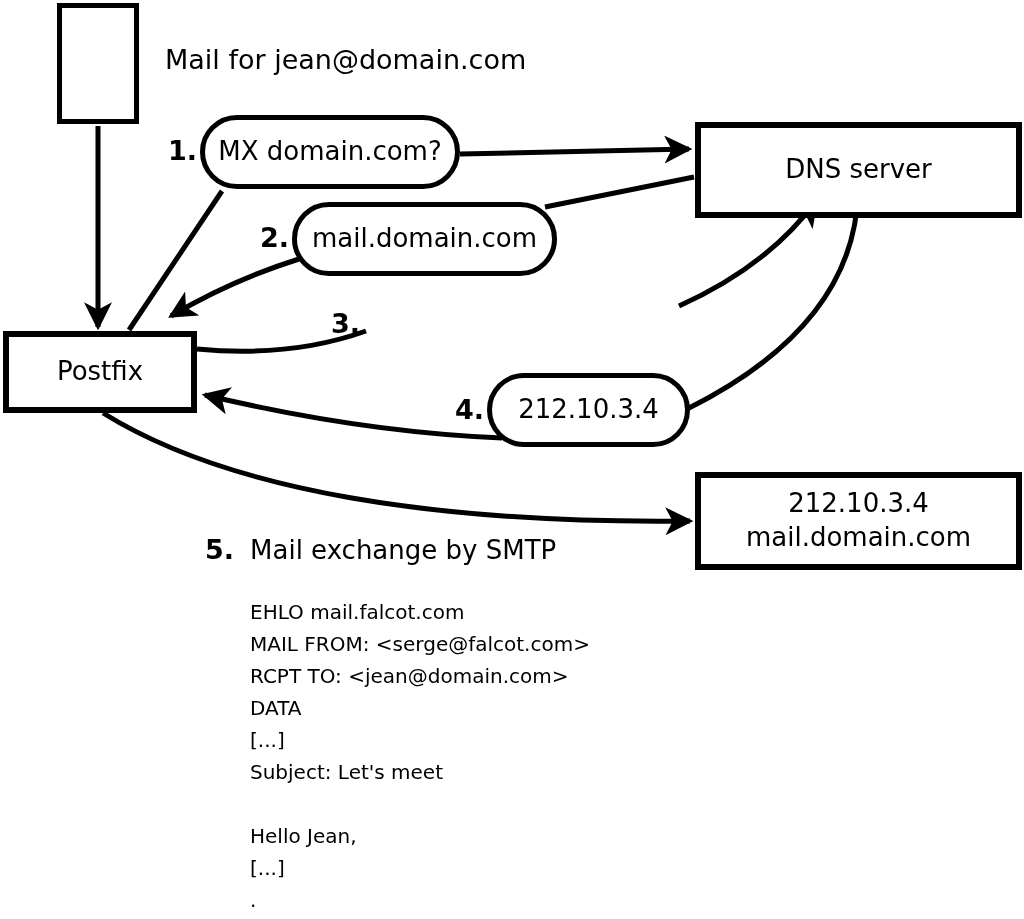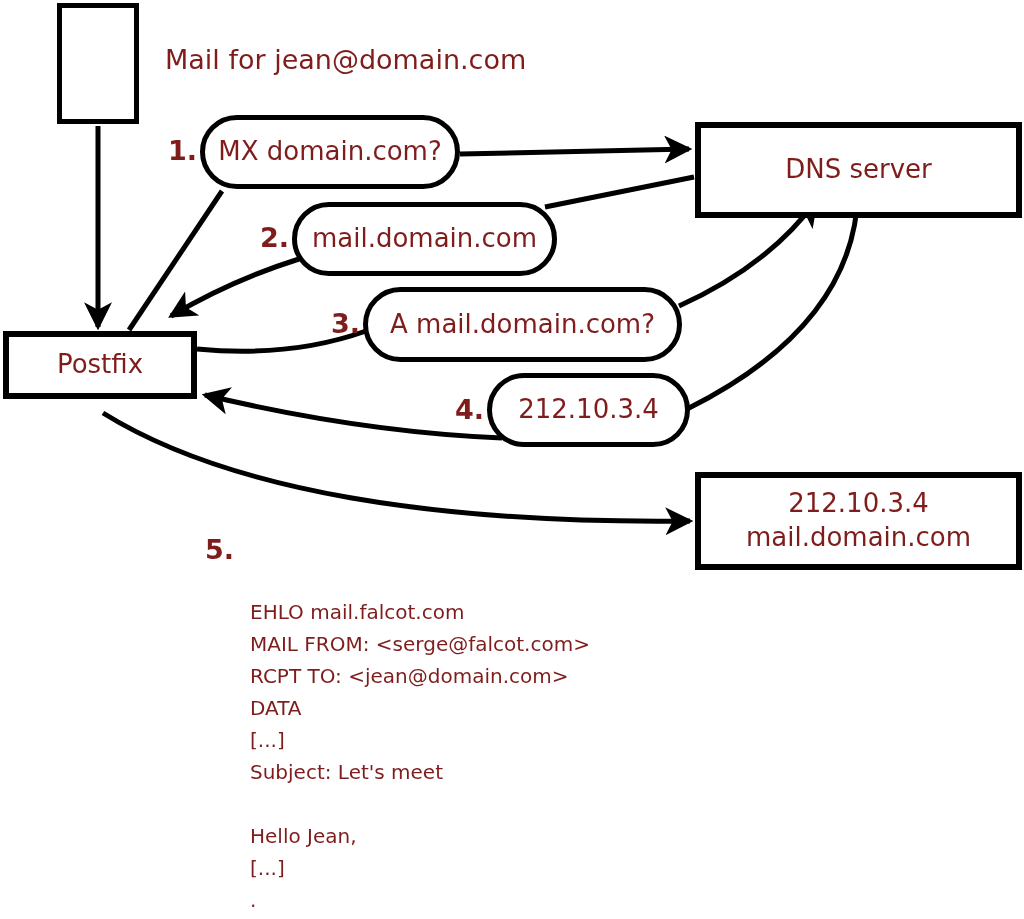--- a/index.html
+++ b/index.html
@@ -6,21 +6,21 @@
     margin: 0;
     padding: 0;
     background: #ffffff;
   }
   .canvas {
     position: relative;
     width: 1024px;
     height: 919px;
     background: #ffffff;
     font-family: "DejaVu Sans", "Liberation Sans", sans-serif;
-    color: #7f1d1d;
+    color: #000000;
     overflow: hidden;
   }
   .wires {
     position: absolute;
     left: 0; top: 0;
     width: 1024px; height: 919px;
   }
   .node {
     position: absolute;
     box-sizing: border-box;
@@ -116,44 +116,42 @@
   <div class="node pill" style="left:200px; top:115px; width:260px; height:74px;">
     <span>MX domain.com?</span>
   </div>
 
   <div class="num" style="left:249px; top:222px;">2.</div>
   <div class="node pill" style="left:292px; top:202px; width:265px; height:74px;">
     <span>mail.domain.com</span>
   </div>
 
   <div class="num" style="left:320px; top:308px;">3.</div>
-  <div class="node pill" style="left:363px; top:287px; width:319px; height:75px;">
-    <span>A mail.domain.com?</span>
-  </div>
 
   <div class="num" style="left:444px; top:394px;">4.</div>
   <div class="node pill" style="left:487px; top:373px; width:203px; height:74px;">
     <span>212.10.3.4</span>
   </div>
 
-  <div class="node rect" style="left:3px; top:331px; width:194px; height:68px;">
+  <div class="node rect" style="left:3px; top:331px; width:194px; height:82px;">
     <span>Postfix</span>
   </div>
 
   <div class="node rect" style="left:695px; top:96px; width:327px; height:96px;margin-top:26px;">
     <span>DNS server</span>
   </div>
 
   <div class="node rect" style="left:695px; top:472px; width:327px; height:98px; flex-direction:column;">
     <span class="dest-line">212.10.3.4</span>
     <span class="dest-line">mail.domain.com</span>
   </div>
 
   <div class="step5">
     <span class="n">5.</span>
+    <span class="t">Mail exchange by SMTP</span>
   </div>
 
   <div class="smtp">EHLO mail.falcot.com
 MAIL FROM: &lt;serge@falcot.com&gt;
 RCPT TO: &lt;jean@domain.com&gt;
 DATA
 [...]
 Subject: Let's meet
 
 Hello Jean,

